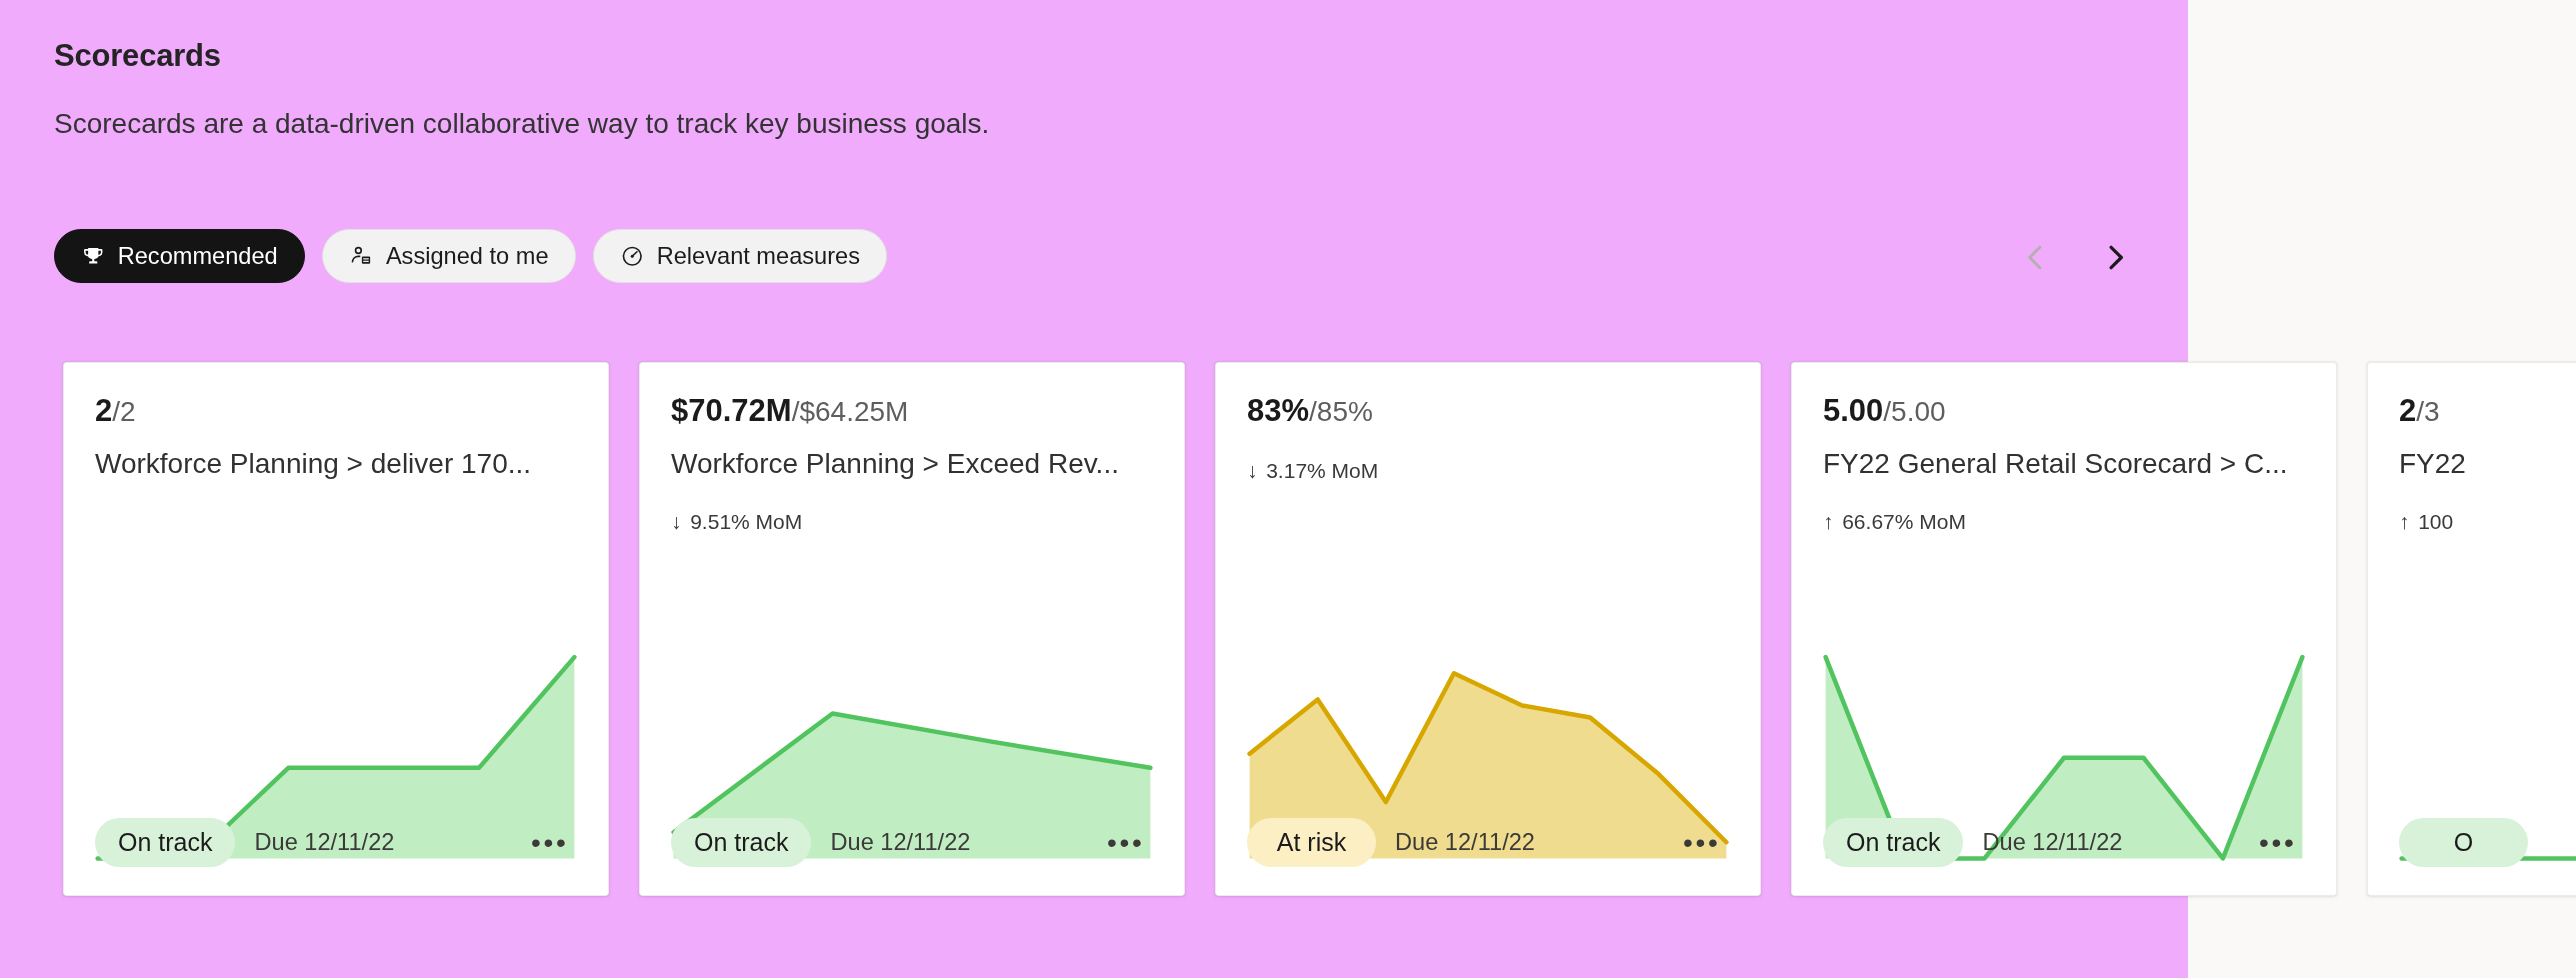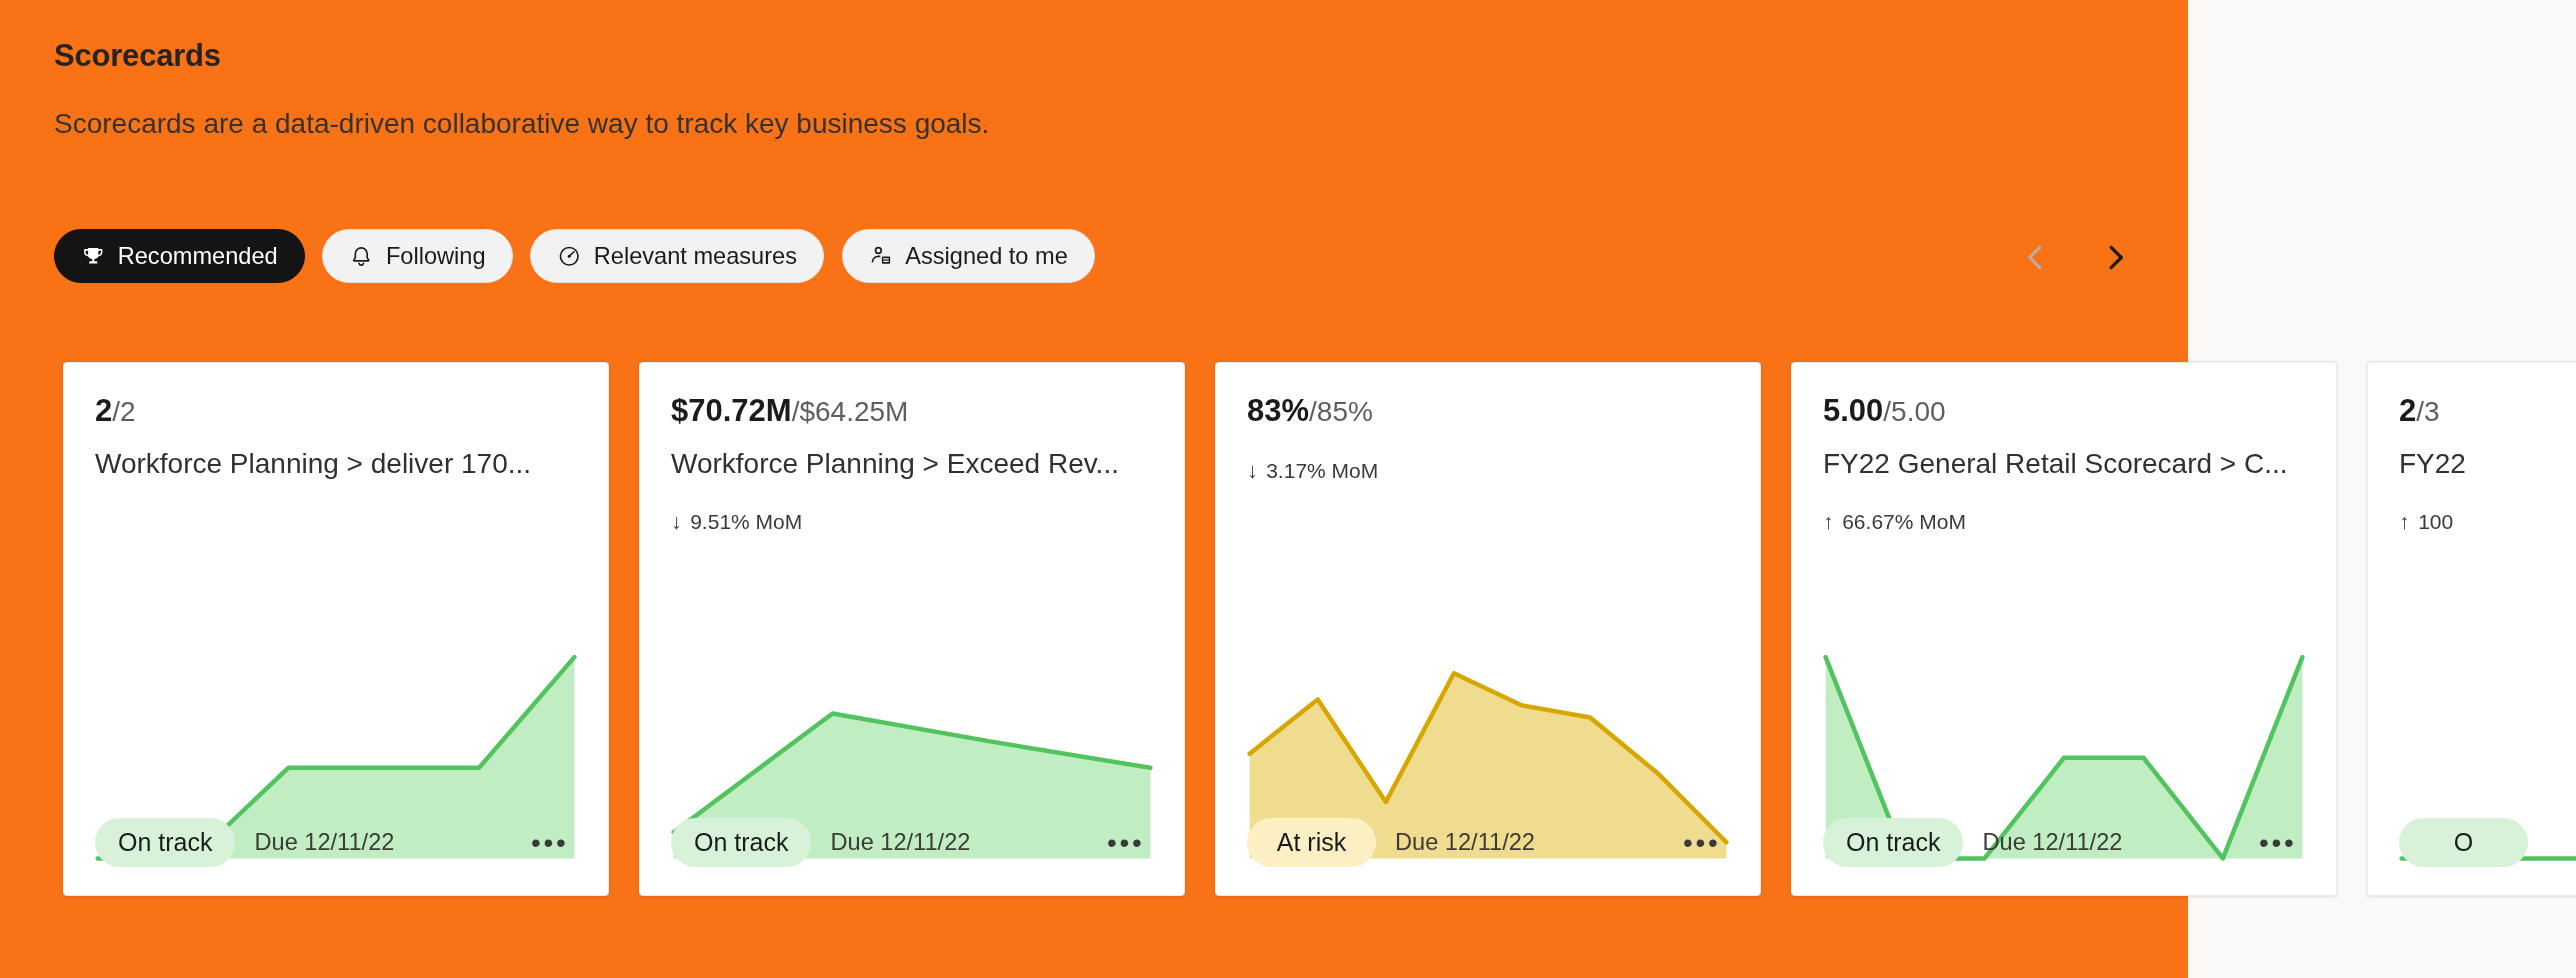--- a/index.html
+++ b/index.html
@@ -10,21 +10,21 @@
     height: 978px;
     background: #FAF9F8;
     font-family: "Liberation Sans", sans-serif;
     overflow: hidden;
   }
 
   .page {
     position: relative;
     width: 2188px;
     height: 978px;
-    background: #f97316;
+    background: #f0abfc;
   }
 
   
   .page-title {
     position: absolute;
     left: 54px;
     top: 38px;
     font-size: 31px;
     font-weight: 600;
     color: #242424;
@@ -224,46 +224,37 @@
         <span class="ic">
           <svg viewBox="0 0 24 24" fill="currentColor">
             <path d="M7 4h10v1h3a1 1 0 0 1 1 1v2a4 4 0 0 1-3.6 3.98A5.5 5.5 0 0 1 13 14.9V17h2.2a.8.8 0 0 1 .8.8v1.4H8v-1.4a.8.8 0 0 1 .8-.8H11v-2.1a5.5 5.5 0 0 1-4.4-2.92A4 4 0 0 1 3 8V6a1 1 0 0 1 1-1h3V4zm0 2.5H4.5V8a2.5 2.5 0 0 0 2.2 2.48A7.7 7.7 0 0 1 7 9.3V6.5zm10 0v2.8c0 .4-.03.8-.1 1.18A2.5 2.5 0 0 0 19.5 8V6.5H17z"></path>
           </svg>
         </span>
         <span>Recommended</span>
       </button>
       <button class="pill">
         <span class="ic">
           <svg viewBox="0 0 24 24" fill="none" stroke="currentColor" stroke-width="1.6">
-            <path d="M6.2 9.6a5.8 5.8 0 1 1 11.6 0v3.3c0 .6.2 1.1.6 1.6l.9 1.1c.3.4 0 .9-.5.9H5.2c-.5 0-.8-.5-.5-.9l.9-1.1c.4-.5.6-1 .6-1.6V9.6z" stroke-linejoin="round"></path>
-            <path d="M9.8 19a2.3 2.3 0 0 0 4.4 0" stroke-linecap="round"></path>
+            <circle cx="9.2" cy="6.4" r="2.8"></circle>
+            <path d="M3.4 17.4a5.8 5.8 0 0 1 5.8-5.3h1.3" stroke-linecap="round"></path>
+            <rect x="12.6" y="12.2" width="8.1" height="7.2" rx="1.1" fill="currentColor" stroke="none"></rect>
+            <path d="M14.4 14.6h4.5M14.4 17h4.5" stroke="#F2F2F2" stroke-width="1.2" stroke-linecap="round"></path>
           </svg>
         </span>
-        <span>Following</span>
+        <span>Assigned to me</span>
       </button>
       <button class="pill">
         <span class="ic">
           <svg viewBox="0 0 24 24" fill="none" stroke="currentColor" stroke-width="1.6">
             <circle cx="12" cy="12" r="8.6"></circle>
             <circle cx="12" cy="12" r="1.5" fill="currentColor" stroke="none"></circle>
             <path d="M13 11 16.6 7.6" stroke-linecap="round"></path>
           </svg>
         </span>
         <span>Relevant measures</span>
-      </button>
-      <button class="pill">
-        <span class="ic">
-          <svg viewBox="0 0 24 24" fill="none" stroke="currentColor" stroke-width="1.6">
-            <circle cx="9.2" cy="6.4" r="2.8"></circle>
-            <path d="M3.4 17.4a5.8 5.8 0 0 1 5.8-5.3h1.3" stroke-linecap="round"></path>
-            <rect x="12.6" y="12.2" width="8.1" height="7.2" rx="1.1" fill="currentColor" stroke="none"></rect>
-            <path d="M14.4 14.6h4.5M14.4 17h4.5" stroke="#F2F2F2" stroke-width="1.2" stroke-linecap="round"></path>
-          </svg>
-        </span>
-        <span>Assigned to me</span>
       </button>
     </div>
 
   <div class="pager">
     <button class="pager-prev" aria-label="Previous">
       <svg viewBox="0 0 24 24" fill="none" width="35" height="35">
         <polyline class="chev-disabled" points="15,5 8,12 15,19" stroke-width="2" stroke-linecap="round" stroke-linejoin="round"></polyline>
       </svg>
     </button>
     <button class="pager-next" aria-label="Next">

